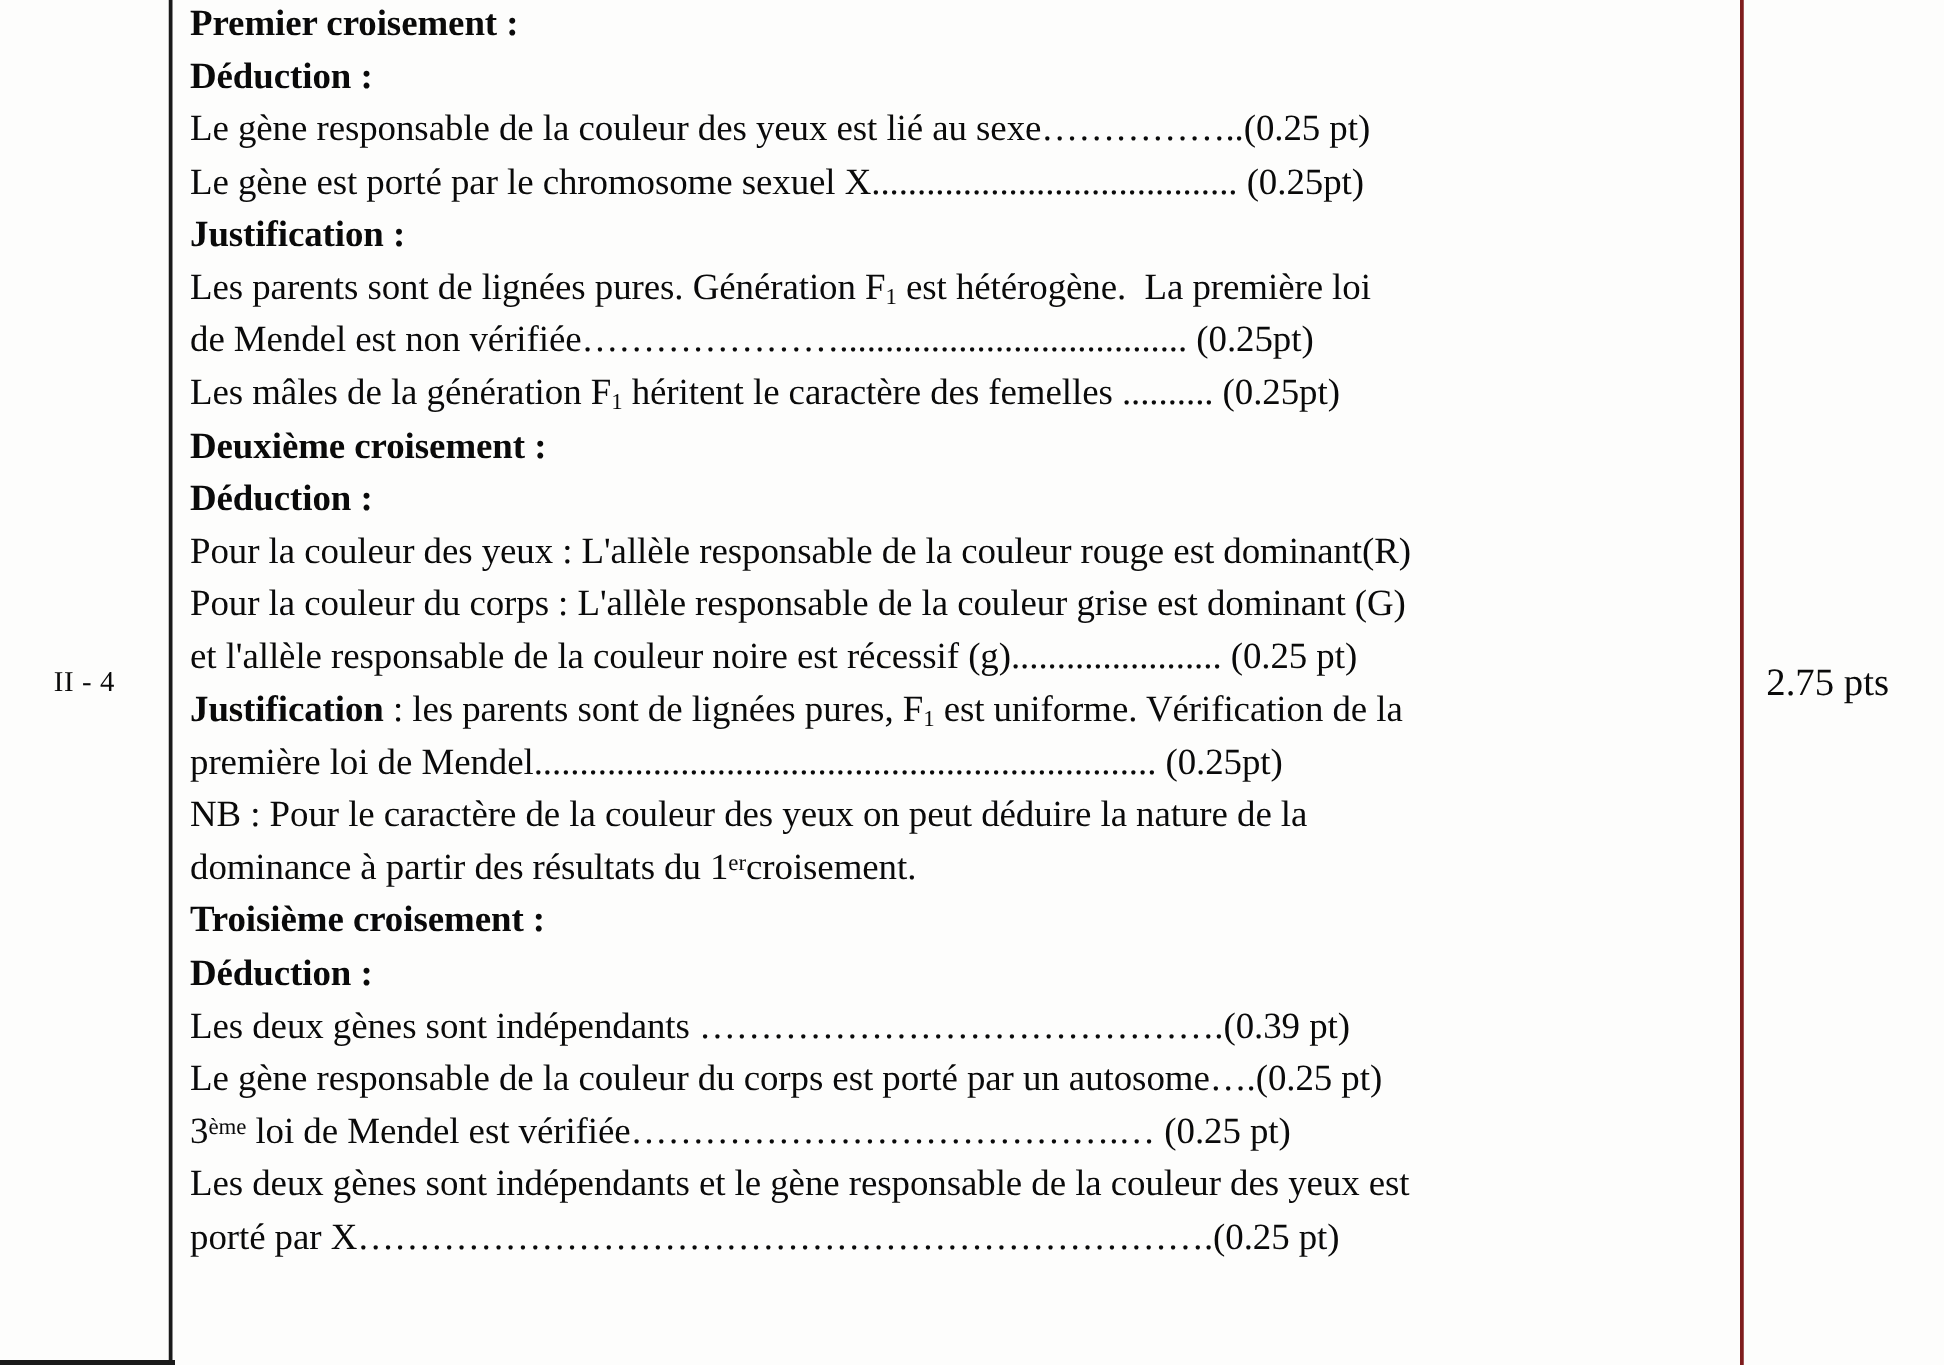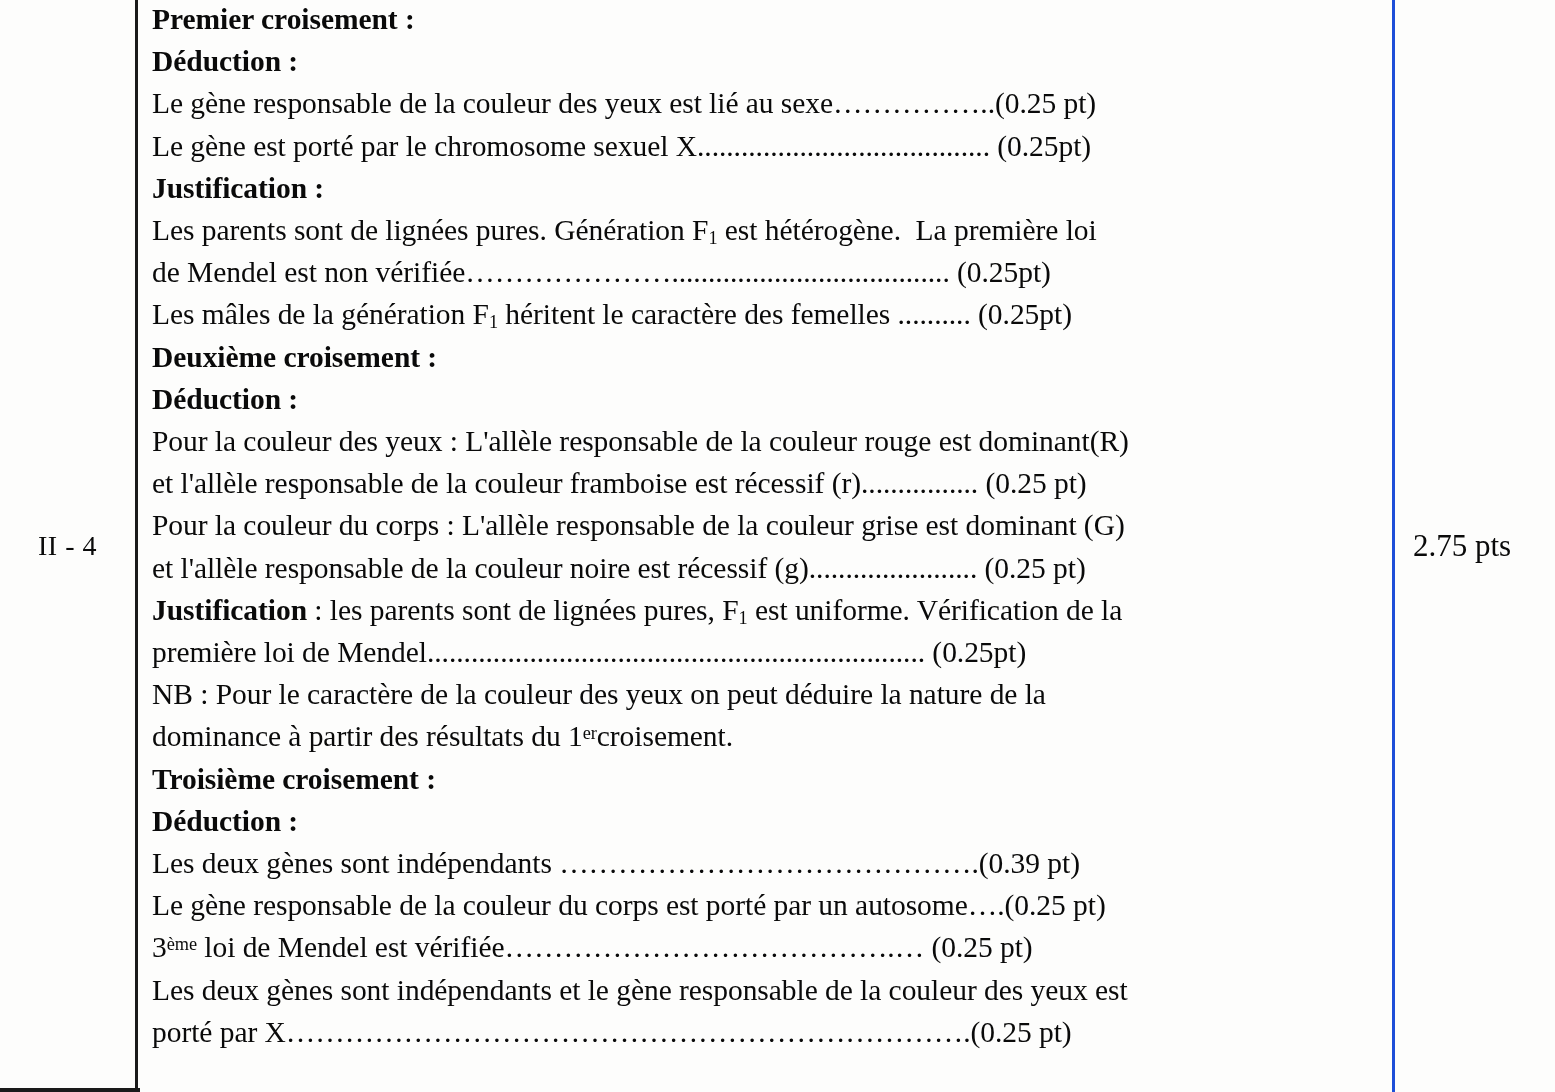--- a/index.html
+++ b/index.html
@@ -41,21 +41,21 @@
     display: flex;
     align-items: center;
     justify-content: center;
   }
 
   .col-body {
     position: relative;
     flex: 0 0 1260px;
     width: 1260px;
     border-left: 3px solid #1a1a1a;
-    border-right: 3px solid #1d4ed8;
+    border-right: 3px solid #7f1d1d;
     padding: 17px 0 0 14px;
     box-sizing: border-box;
   }
 
   .col-pts {
     position: relative;
     flex: 1 1 auto;
     display: flex;
     align-items: center;
   }
@@ -64,21 +64,21 @@
   .bottom-rule {
     position: absolute;
     left: 0;
     bottom: 0;
     width: 140px;
     height: 4px;
     background: #1a1a1a;
   }
 
   .num-label {
-    font-size: 28px;
+    font-size: 23px;
     letter-spacing: 0.5px;
     white-space: nowrap;
   }
 
   .pts-label {
     font-size: 31px;
     white-space: nowrap;
     padding-left: 18px;
   }
 
@@ -131,21 +131,20 @@
           <div class="ln b">Déduction :</div>
           <div class="ln">Le gène responsable de la couleur des yeux est lié au sexe……………..(0.25 pt)</div>
           <div class="ln">Le gène est porté par le chromosome sexuel X........................................ (0.25pt)</div>
           <div class="ln b"><b>Justification</b> :</div>
           <div class="ln">Les parents sont de lignées pures. Génération F<sub>1</sub> est hétérogène.  La première loi</div>
           <div class="ln">de Mendel est non vérifiée…………………...................................... (0.25pt)</div>
           <div class="ln">Les mâles de la génération F<sub>1</sub> héritent le caractère des femelles .......... (0.25pt)</div>
           <div class="ln b">Deuxième croisement :</div>
           <div class="ln b">Déduction :</div>
           <div class="ln">Pour la couleur des yeux : L'allèle responsable de la couleur rouge est dominant(R)</div>
-          <div class="ln">et l'allèle responsable de la couleur framboise est récessif (r)................ (0.25 pt)</div>
           <div class="ln">Pour la couleur du corps : L'allèle responsable de la couleur grise est dominant (G)</div>
           <div class="ln">et l'allèle responsable de la couleur noire est récessif (g)....................... (0.25 pt)</div>
           <div class="ln"><b>Justification</b> : les parents sont de lignées pures, F<sub>1</sub> est uniforme. Vérification de la</div>
           <div class="ln">première loi de Mendel.................................................................... (0.25pt)</div>
           <div class="ln">NB : Pour le caractère de la couleur des yeux on peut déduire la nature de la</div>
           <div class="ln">dominance à partir des résultats du 1<sup>er</sup>croisement.</div>
           <div class="ln b">Troisième croisement :</div>
           <div class="ln b"><b>Déduction</b> :</div>
           <div class="ln">Les deux gènes sont indépendants …………………………………….(0.39 pt)</div>
           <div class="ln">Le gène responsable de la couleur du corps est porté par un autosome….(0.25 pt)</div>

